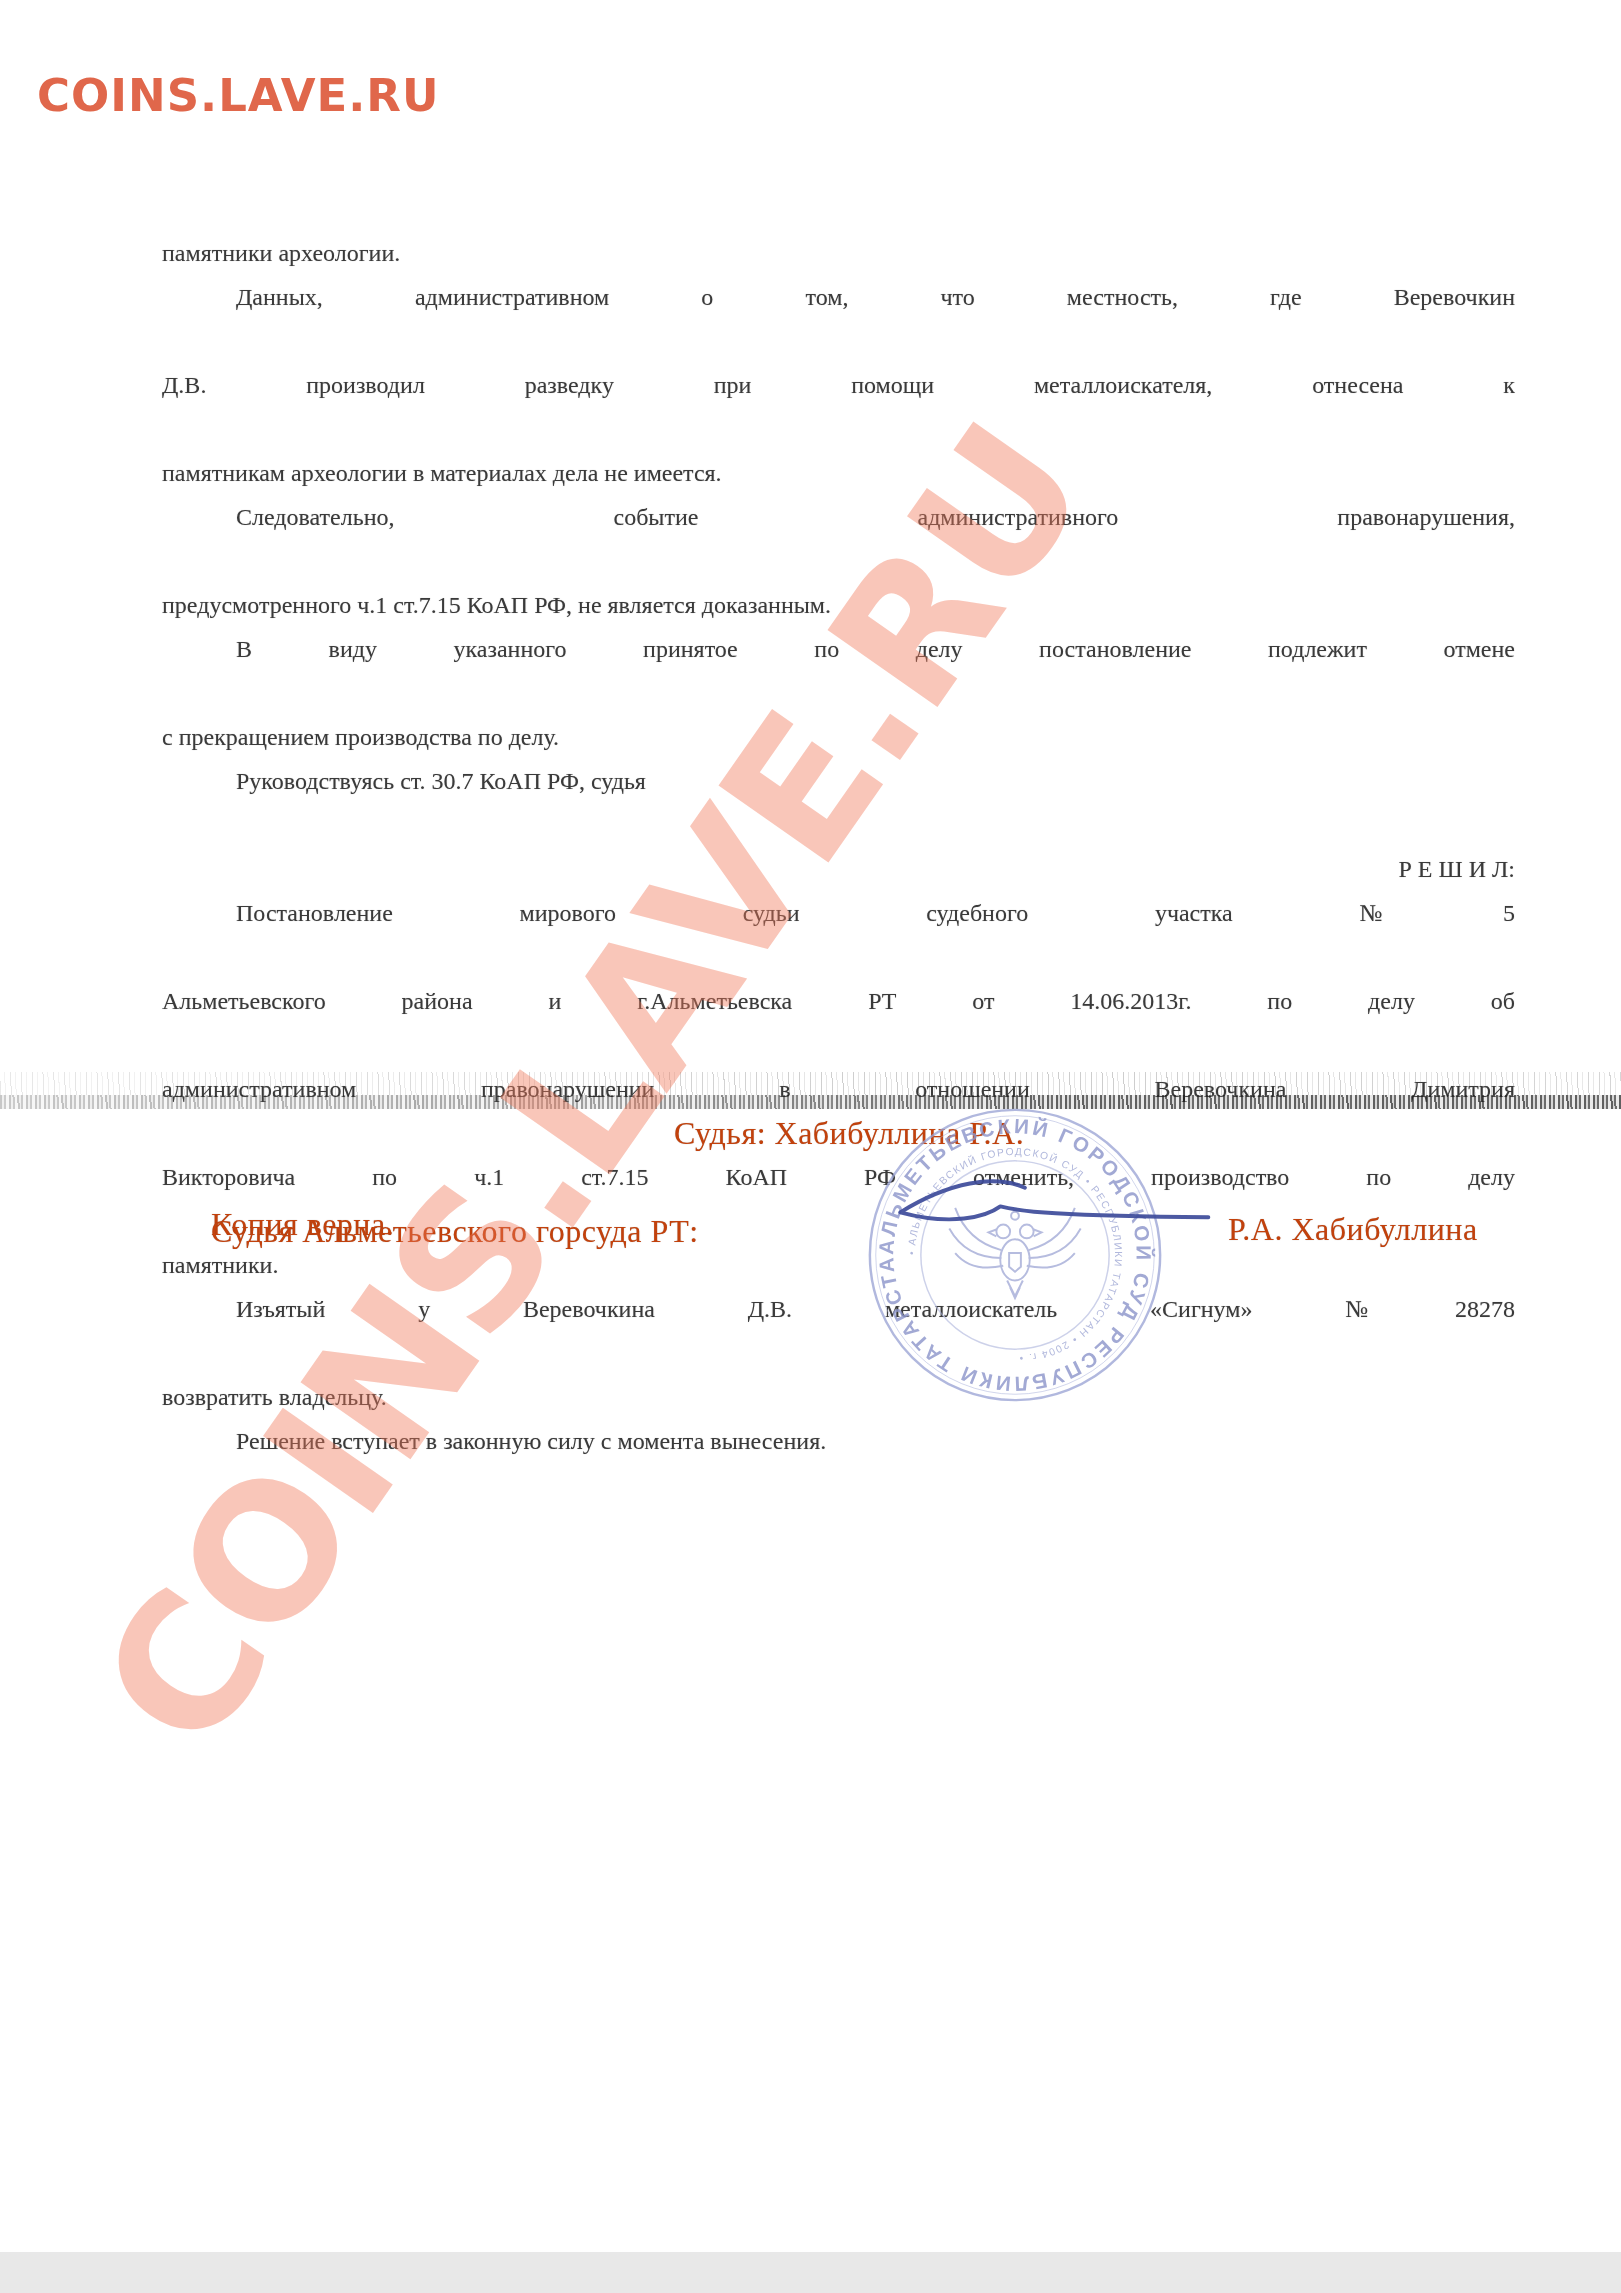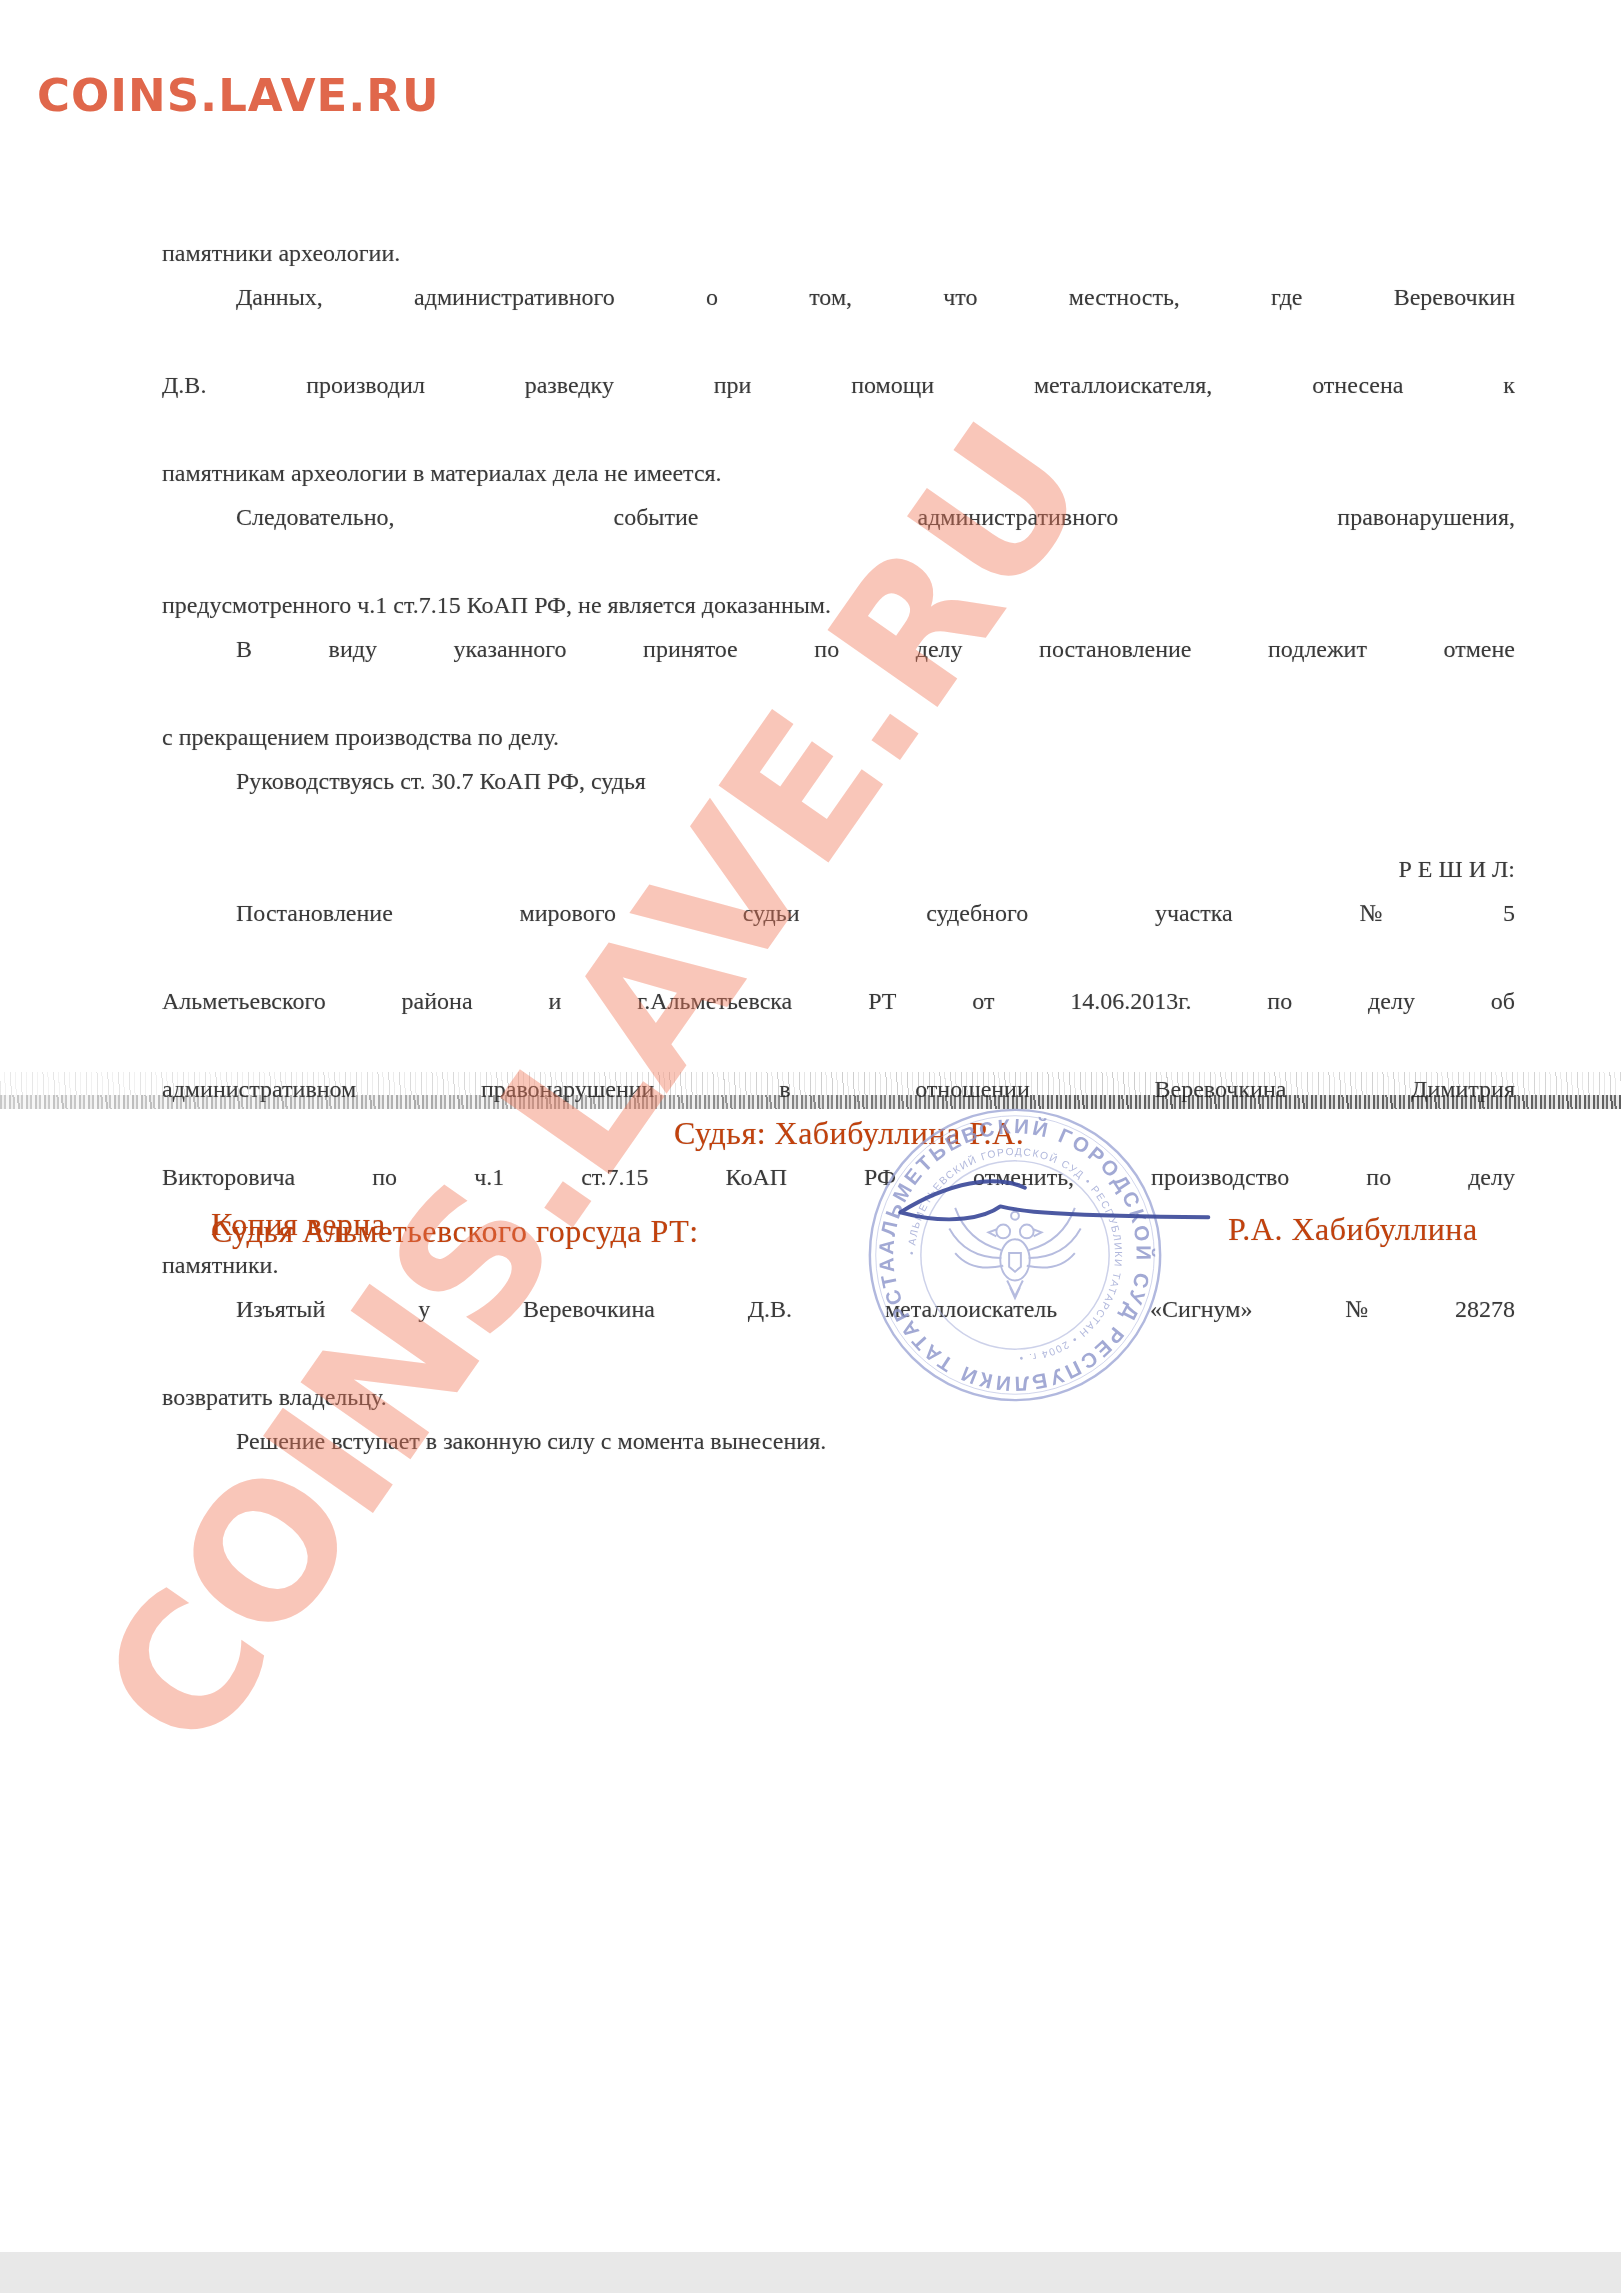--- a/index.html
+++ b/index.html
@@ -69,21 +69,21 @@
 </style>
 </head>
 <body>
 
 <div class="page">
 
   <div class="logo">COINS.LAVE.RU</div>
 
   <div class="doc-body">
       <div class="line">памятники археологии.</div>
-      <div class="line ind j">Данных, административного о том, что местность, где Веревочкин</div>
+      <div class="line ind j">Данных, административном о том, что местность, где Веревочкин</div>
       <div class="line j">Д.В. производил разведку при помощи металлоискателя, отнесена к</div>
       <div class="line">памятникам археологии в материалах дела не имеется.</div>
       <div class="line ind j">Следовательно, событие административного правонарушения,</div>
       <div class="line">предусмотренного ч.1 ст.7.15 КоАП РФ, не является доказанным.</div>
       <div class="line ind j">В виду указанного принятое по делу постановление подлежит отмене</div>
       <div class="line">с прекращением производства по делу.</div>
       <div class="line ind">Руководствуясь ст. 30.7 КоАП РФ, судья</div>
       <div class="line">&nbsp;</div>
       <div class="line c">Р Е Ш И Л:</div>
       <div class="line ind j">Постановление мирового судьи судебного участка №5</div>

